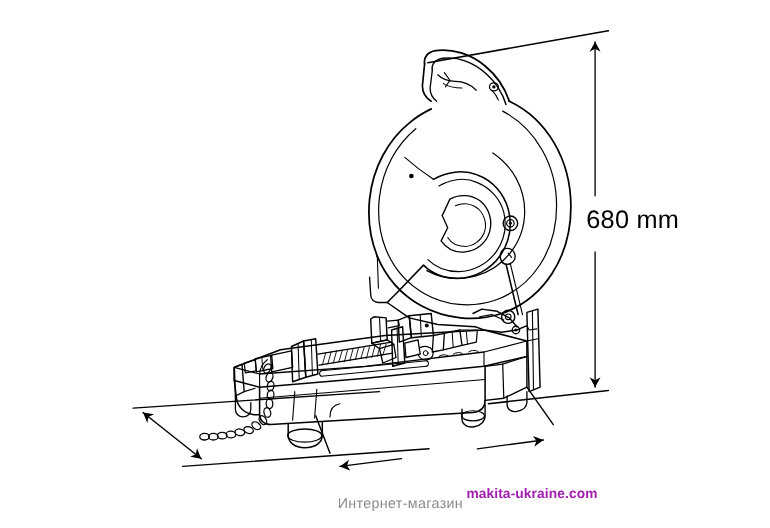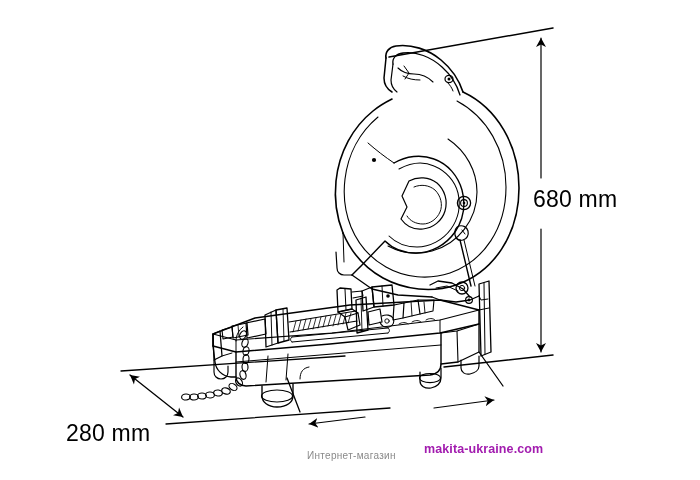--- a/index.html
+++ b/index.html
@@ -40,21 +40,21 @@
   #label-depth  { left: 66px;  top: 420px; }
 
   .wm {
     position: absolute;
     white-space: nowrap;
     font-family: "Liberation Sans", sans-serif;
   }
   #wm-shop {
     left: 307px;
     top: 450px;
-    font-size: 10px;
+    font-size: 13px;
     color: #8a8a8a;
     letter-spacing: 0.3px;
   }
   #wm-site {
     left: 424px;
     top: 442px;
     font-size: 12.5px;
     font-weight: bold;
     color: #a21caf;
     letter-spacing: 0.1px;
@@ -324,19 +324,18 @@
         <path d="M166 424 L390 408" stroke-width="1.3"></path>
         <line x1="130" y1="375" x2="183" y2="417" stroke-width="1.3" marker-start="url(#arrow-start)" marker-end="url(#arrow-end)"></line>
       </g>
 
     </g>
   </svg>
 
   <div class="dim-label" id="label-height">680 mm</div>
 
 
-  <div class="dim-label" id="label-depth">280 mm</div>
 
   <div class="wm" id="wm-shop">Интернет-магазин</div>
 
   <div class="wm" id="wm-site">makita-ukraine.com</div>
 
 </div>
 
 </body></html>

